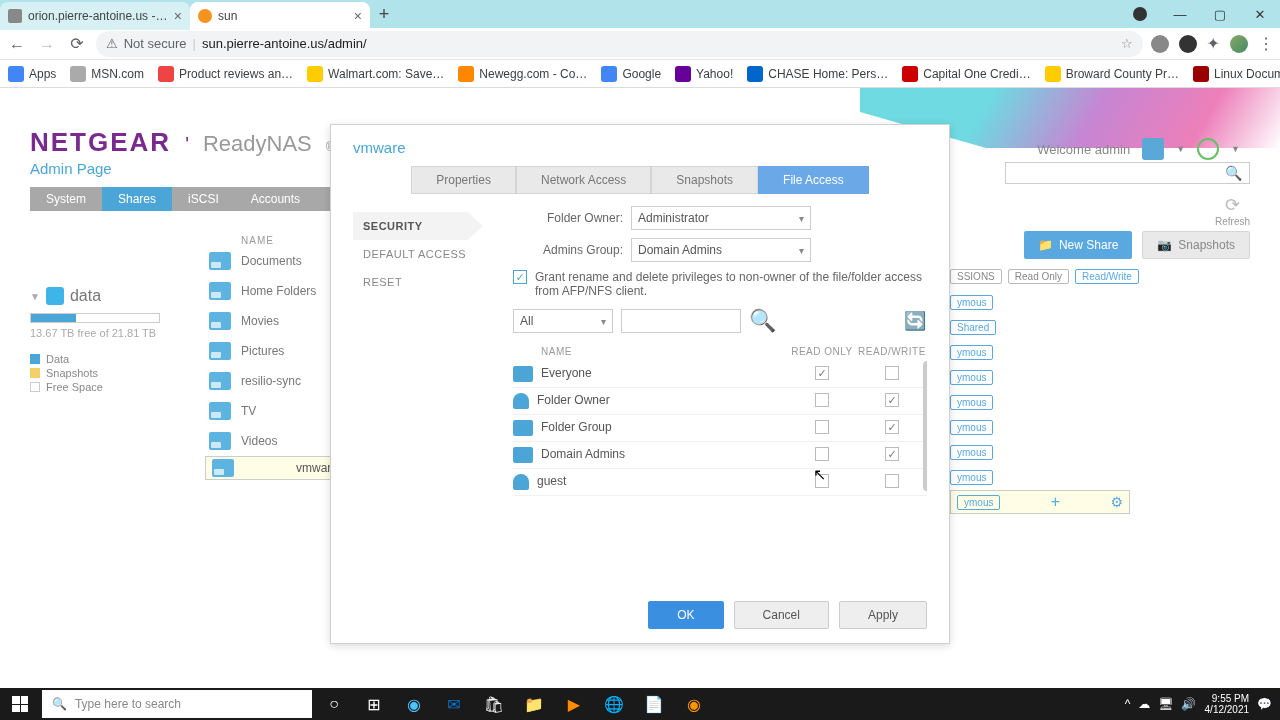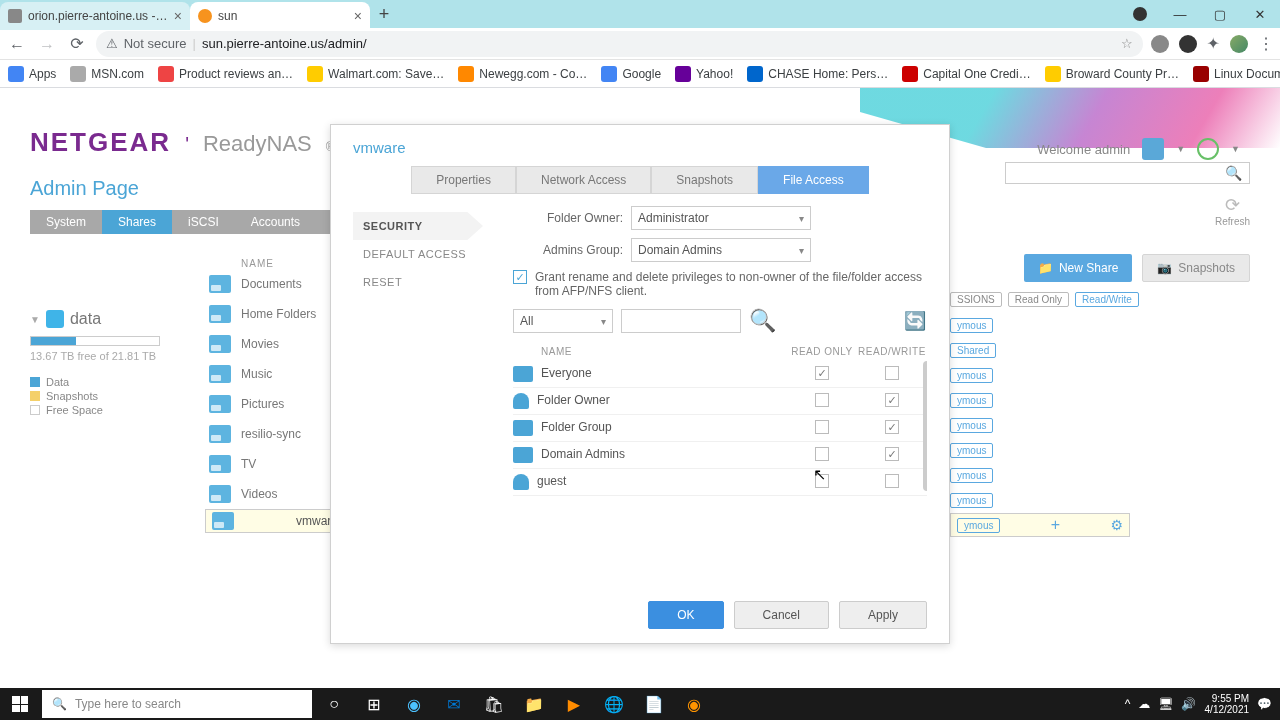--- a/index.html
+++ b/index.html
@@ -31,21 +31,21 @@
 .bm .bico { width:16px; height:16px; border-radius:3px; background:#aaa; flex-shrink:0; }
 .bm-row .spacer { flex:1; }
 
 
 .page { position:relative; height:600px; background:#fff; }
 .banner { position:absolute; right:0; top:0; width:420px; height:60px; background:linear-gradient(120deg,#4ad0d9 0%,#4ad0d9 30%,#b867c8 55%,#e85fa8 80%,transparent 100%); clip-path:polygon(0 0,100% 0,100% 100%,30% 100%,0 40%); opacity:.8; }
 .head { padding:12px 30px 4px; }
 .logo-row { display:flex; align-items:baseline; gap:14px;margin-top:27px; }
 .ng-logo { font-size:26px; font-weight:800; letter-spacing:2px; color:#7a2a8f; font-family:Arial; }
 .rn-logo { font-size:22px; color:#999; font-weight:400; }
-.admin-sub { font-size:20px; color:#4ba5d6; margin-top:19px; }
+.admin-sub { font-size:15px; color:#4ba5d6; margin-top:2px; }
 .welcome { position:absolute; right:40px; top:50px; font-size:13px; color:#888; display:flex; align-items:center; gap:12px; }
 .welcome .uic { width:22px; height:22px; background:#5aa8d8; border-radius:3px; position:relative; }
 .welcome .pwr { width:22px; height:22px; border:2px solid #67c067; border-radius:50%; position:relative; }
 .welcome .caret { font-size:9px; color:#888; }
 
 .main-tabs { display:flex; margin:6px 30px 0; }
 .main-tabs .mt { background:#a8a8a8; color:#fff; font-size:12px; padding:5px 16px; cursor:pointer; }
 .main-tabs .mt.active { background:#4ba5d6; }
 .search-wrap { position:absolute; right:30px; top:74px; width:245px; height:22px; border:1px solid #ccc; display:flex; align-items:center; padding:0 6px; }
 .search-wrap .mag { color:#4ba5d6; margin-left:auto; font-size:14px; }
@@ -299,24 +299,20 @@
           <div class="share-item">
             <span class="fic"></span>
             <span>Home Folders</span>
           </div>
           <div class="share-item">
             <span class="fic"></span>
             <span>Movies</span>
           </div>
           <div class="share-item">
             <span class="fic"></span>
-            <span>Music</span>
-          </div>
-          <div class="share-item">
-            <span class="fic"></span>
             <span>Pictures</span>
           </div>
           <div class="share-item">
             <span class="fic"></span>
             <span>resilio-sync</span>
           </div>
           <div class="share-item">
             <span class="fic"></span>
             <span>TV</span>
           </div>

